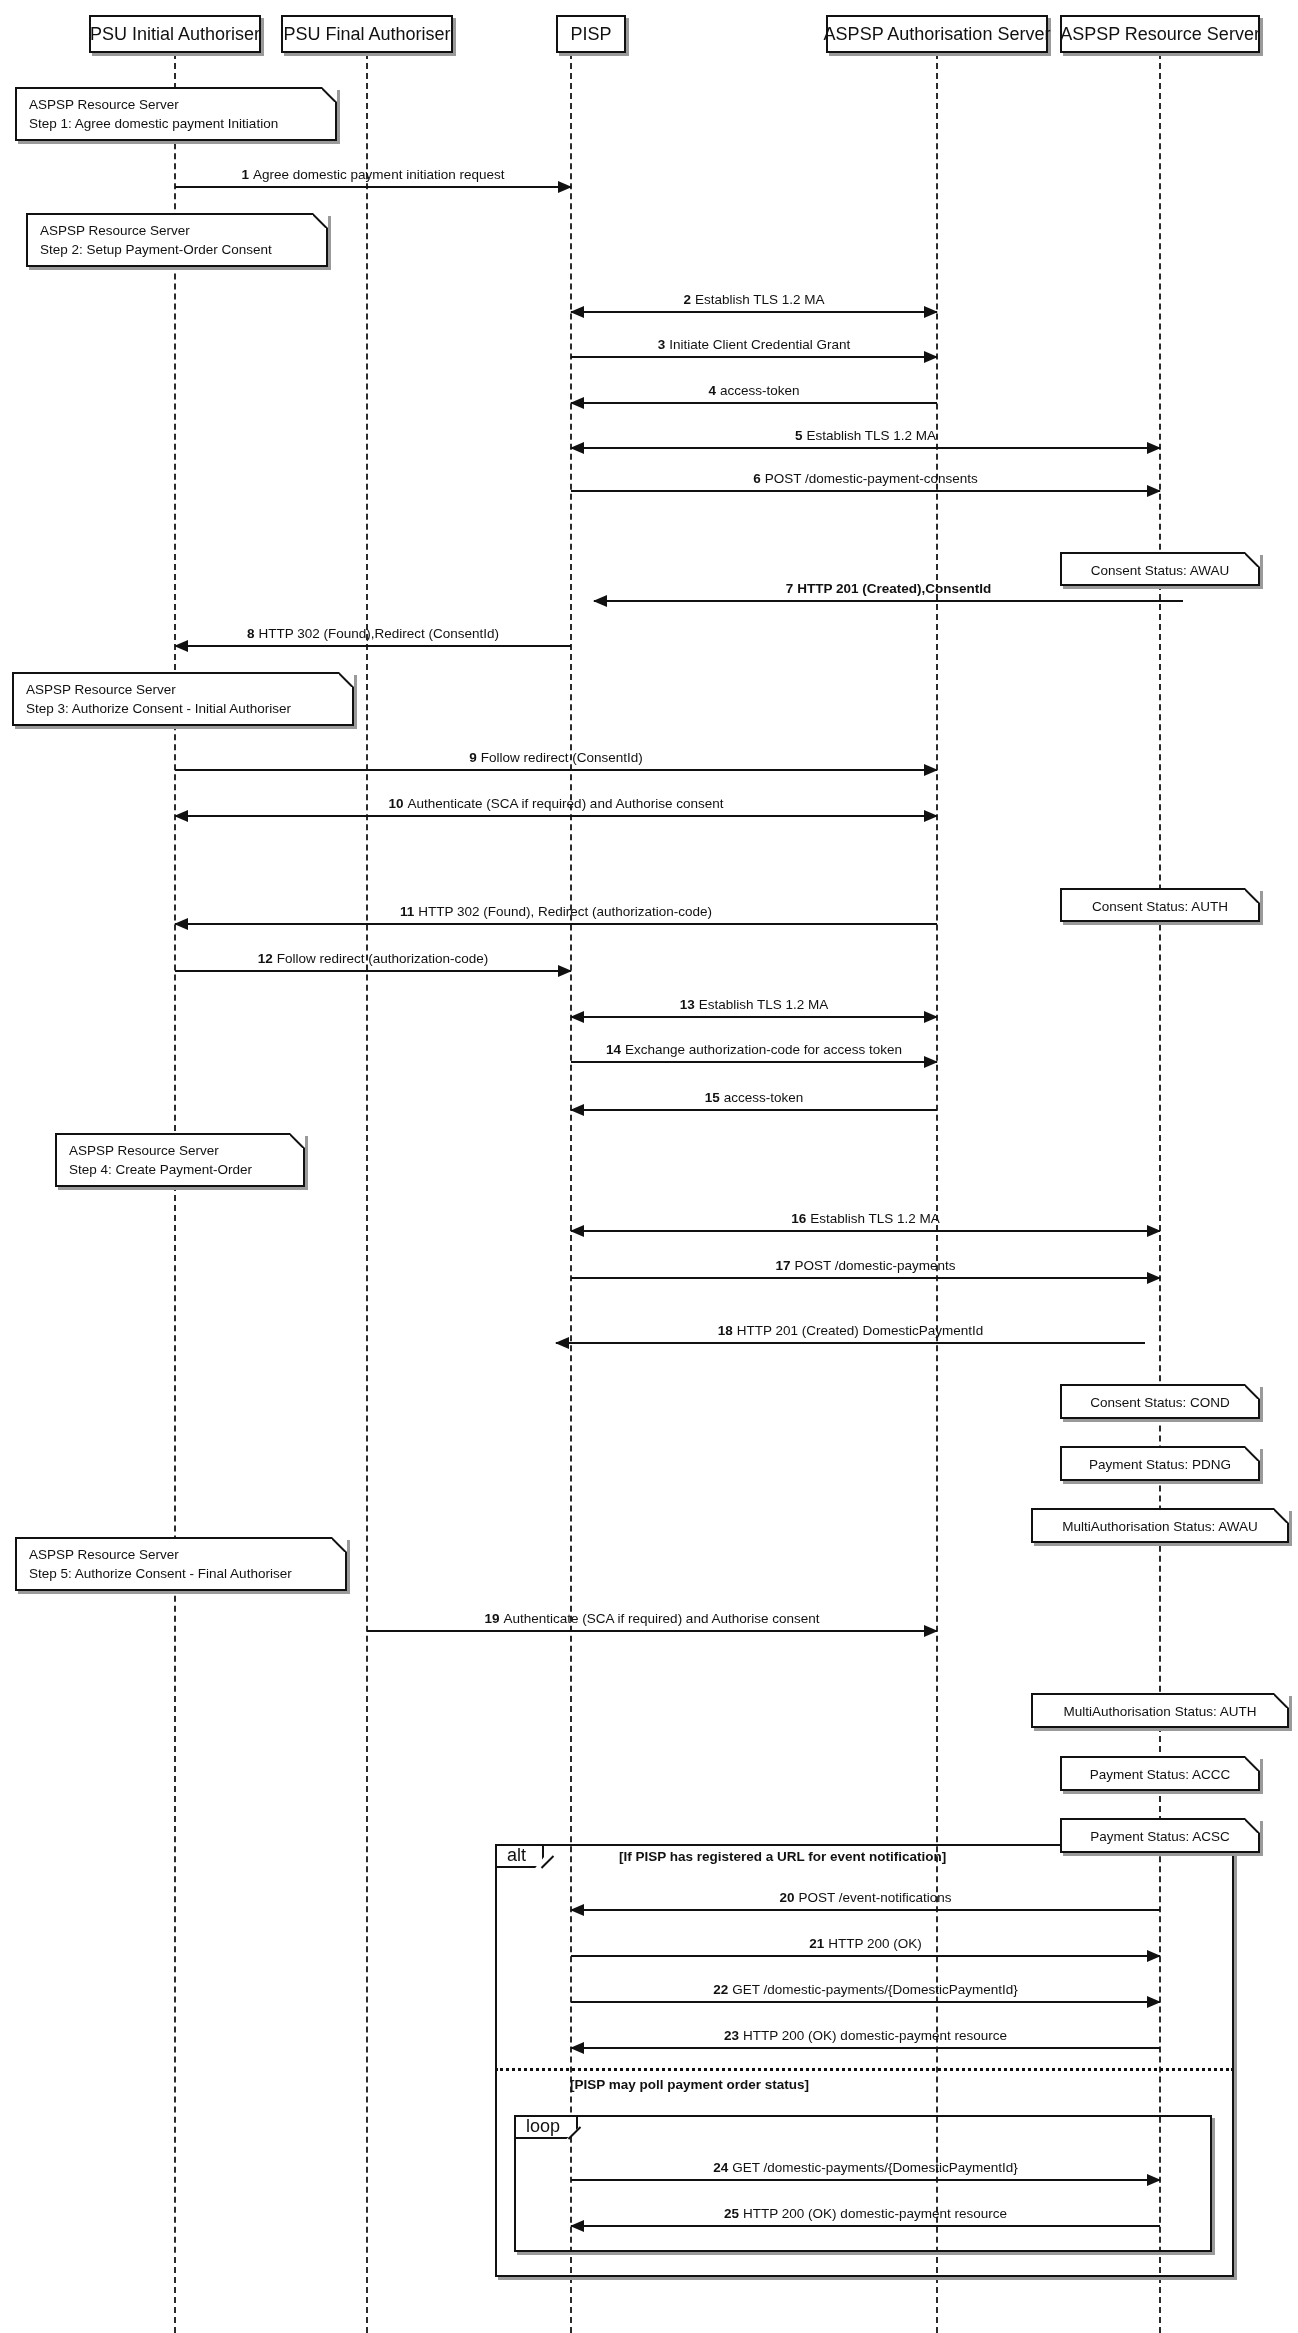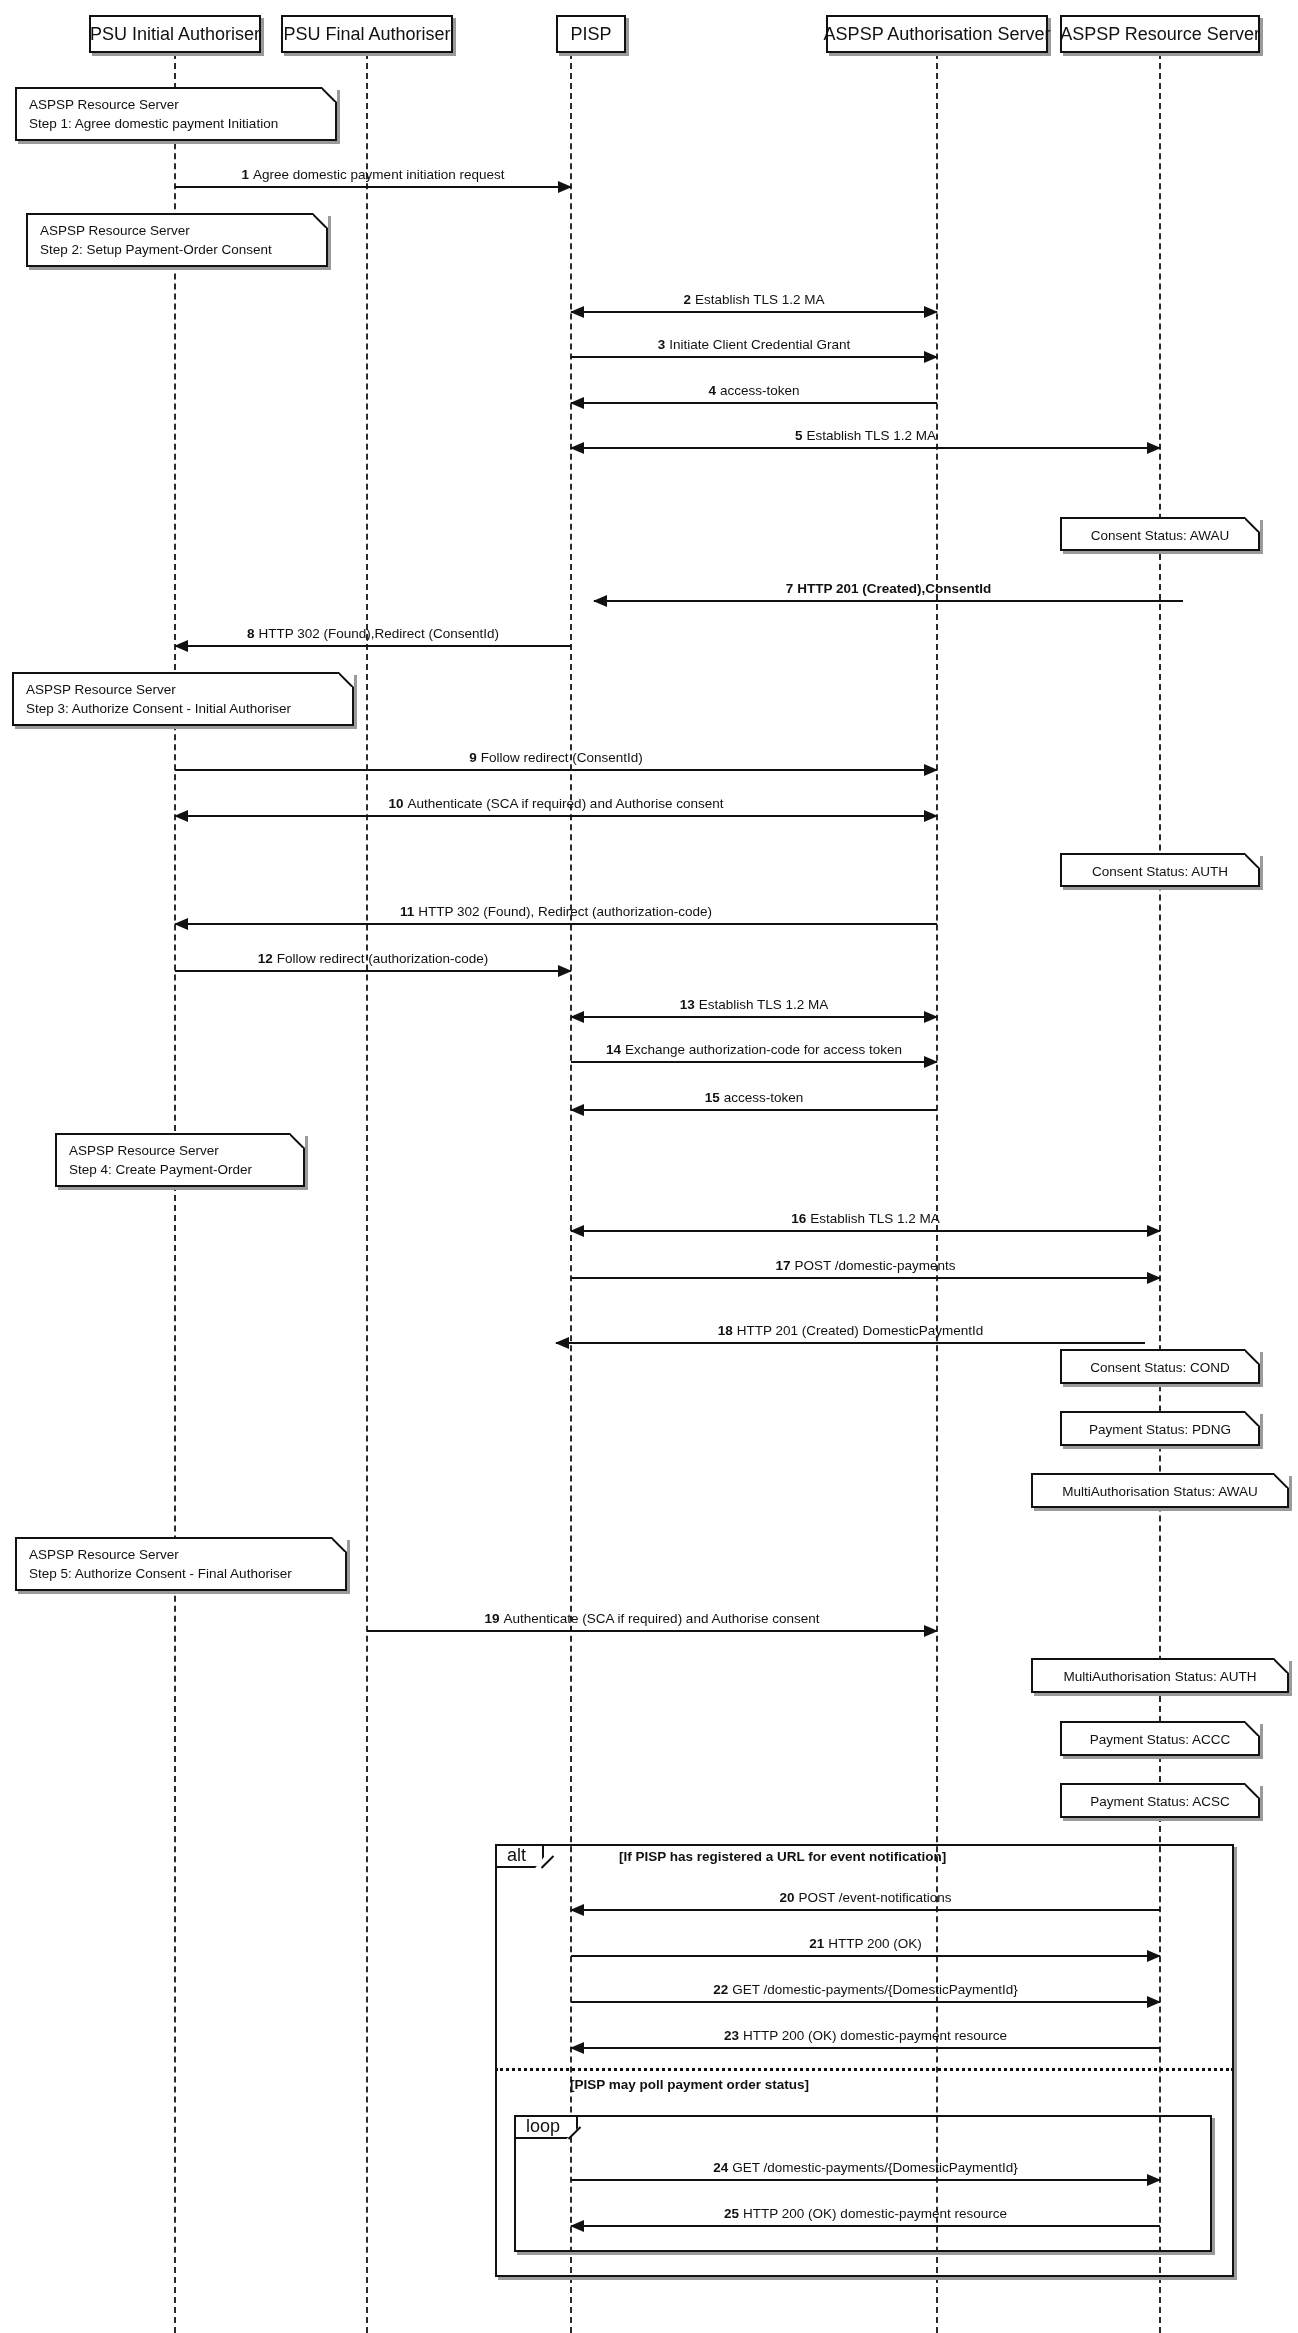--- a/index.html
+++ b/index.html
@@ -16,21 +16,21 @@
     border:2px solid #111; background:#fff;
     box-shadow:3px 3px 0 #9a9a9a;
     display:flex; align-items:center; justify-content:center;
     font-size:18px; white-space:nowrap;
   }
   .note {
     position:absolute; box-sizing:border-box; border:2px solid #111; background:#fff;
     box-shadow:3px 3px 0 #9a9a9a; font-size:13.5px; line-height:19px;
     padding:6px 14px 0 12px;
   }
-  .note.status { text-align:center; padding:7px 6px 0 6px; }
+  .note.status { text-align:center; padding:7px 6px 0 6px;margin-top:35px; }
   .fold {
     position:absolute; top:-2px; right:-2px; width:15px; height:15px;
     background:#fff; overflow:hidden;
   }
   .fold::before {
     content:""; position:absolute; left:-1px; top:-1px; width:24px; height:2px;
     background:#111; transform:rotate(45deg); transform-origin:0 0;
   }
   .msg { position:absolute; font-size:13.5px; }
   .msg .lbl { text-align:center; line-height:15px; margin-bottom:4px; white-space:nowrap; }
@@ -172,20 +172,24 @@
     <div class="line arrR"></div>
   </div>
   <div class="msg" style="left:571px; top:383px; width:366px;">
     <div class="lbl"><b>4</b><span>access-token</span></div>
     <div class="line arrL"></div>
   </div>
   <div class="msg" style="left:571px; top:428px; width:589px;">
     <div class="lbl"><b>5</b><span>Establish TLS 1.2 MA</span></div>
     <div class="line arrL arrR"></div>
   </div>
+  <div class="msg" style="left:571px; top:471px; width:589px;">
+    <div class="lbl"><b>6</b><span>POST /domestic-payment-consents</span></div>
+    <div class="line arrR"></div>
+  </div>
   <div class="msg" style="left:594px; top:581px; width:589px;font-weight:bold;">
     <div class="lbl"><b>7</b><span>HTTP 201 (Created),ConsentId</span></div>
     <div class="line arrL"></div>
   </div>
   <div class="msg" style="left:175px; top:626px; width:396px;">
     <div class="lbl"><b>8</b><span>HTTP 302 (Found),Redirect (ConsentId)</span></div>
     <div class="line arrL"></div>
   </div>
   <div class="msg" style="left:175px; top:750px; width:762px;">
     <div class="lbl"><b>9</b><span>Follow redirect (ConsentId)</span></div>

